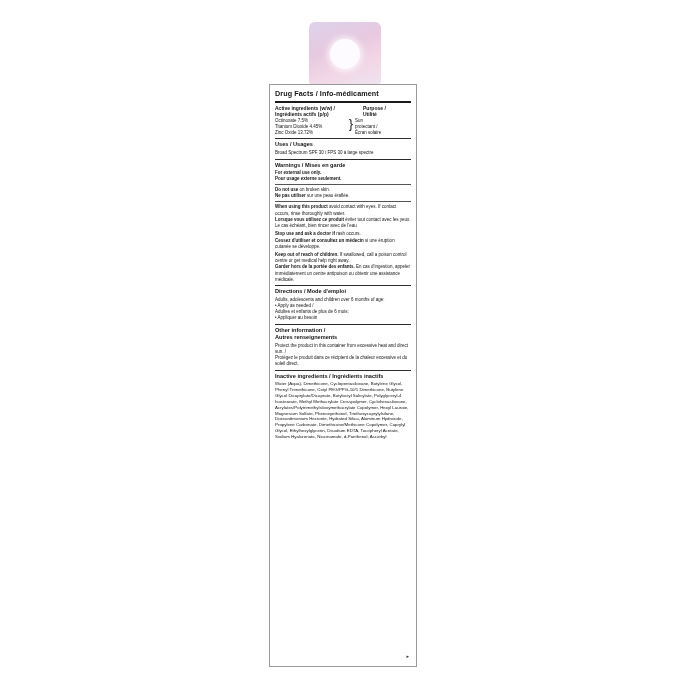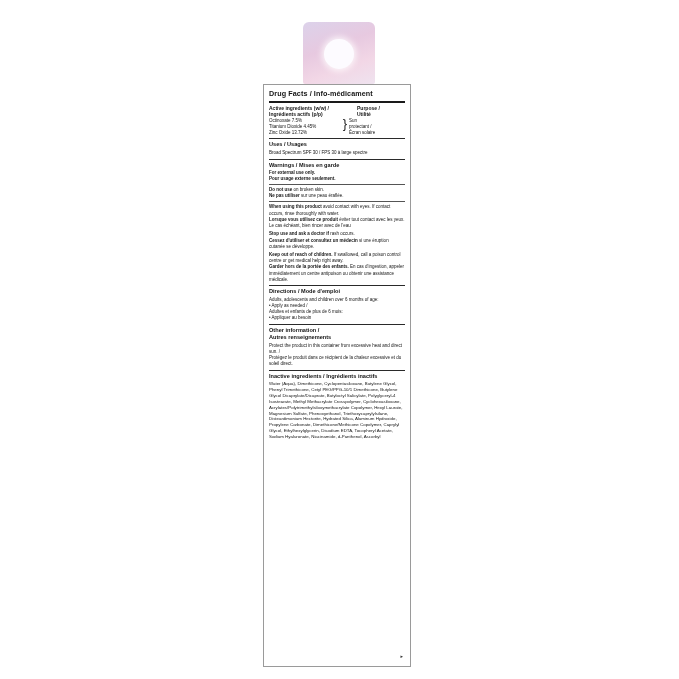--- a/index.html
+++ b/index.html
@@ -12,21 +12,21 @@
     height: 679px;
     position: relative;
     font-family: "Liberation Sans", sans-serif;
     color: #111111;
     overflow: hidden;
   }
 
   
   #package {
     position: absolute;
-    left: 263px;
+    left: 269px;
     top: 22px;
     width: 148px;
     height: 621px;
     text-decoration: underline;
   }
 
   .cap {
     position: absolute;
     left: 40px;
     top: 0px;

